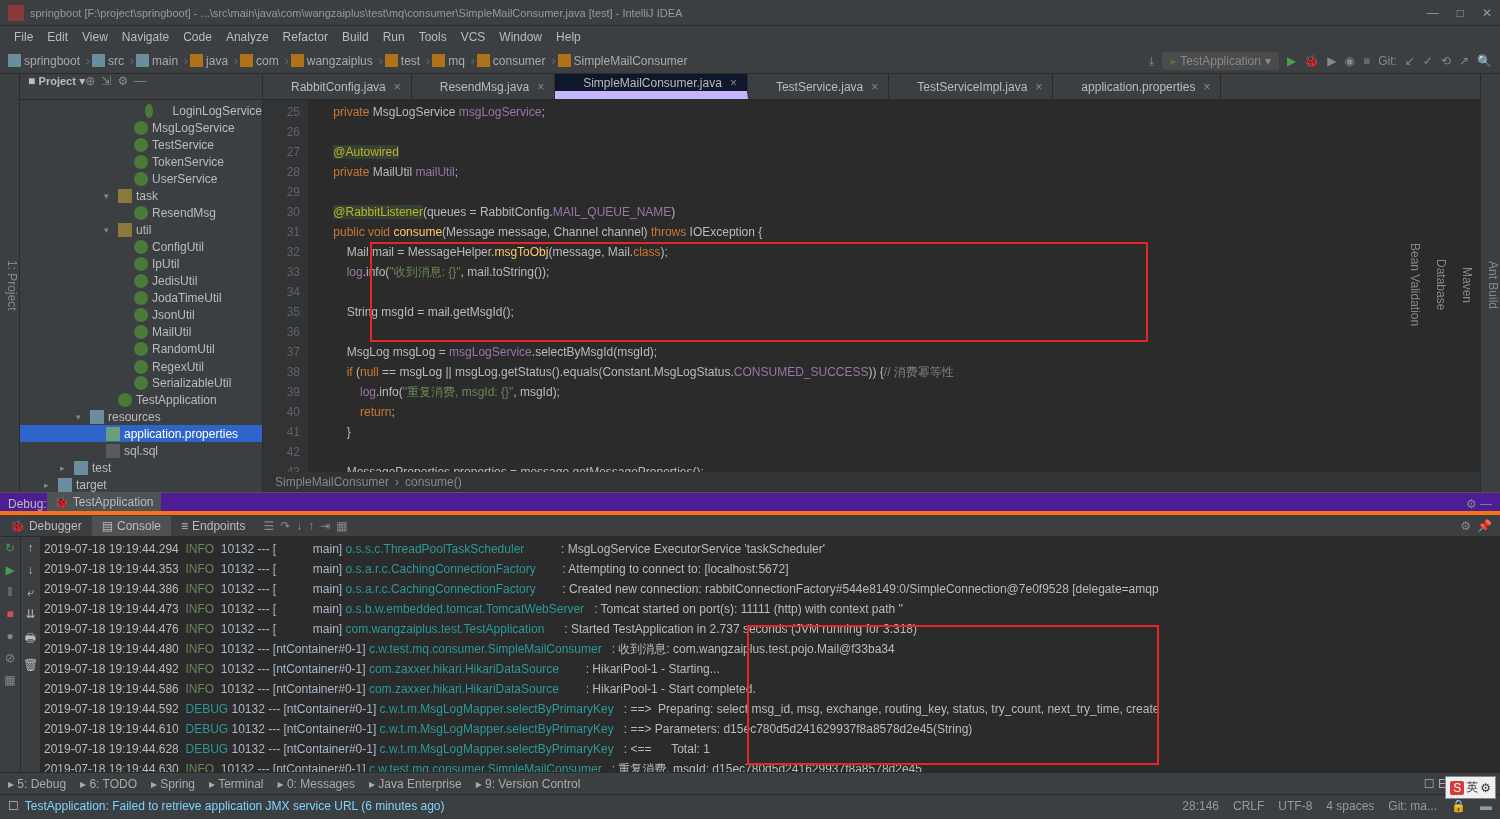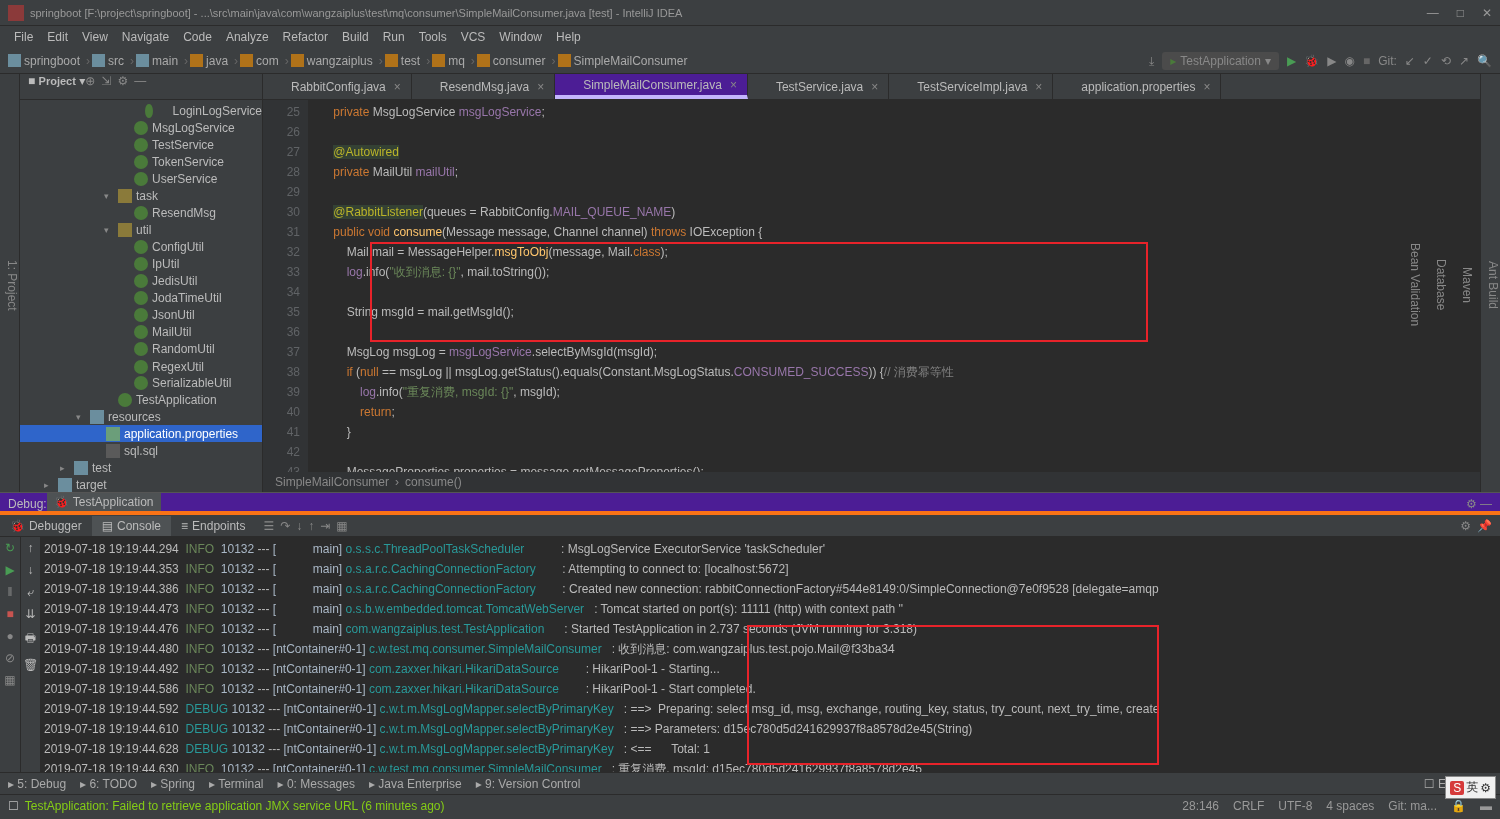--- a/index.html
+++ b/index.html
@@ -32,21 +32,21 @@
 .tree .arrow{width:10px;color:#888;font-size:9px}
 .tree .ticon{width:14px;height:14px;display:inline-block}
 .tree .ti-class{background:#4a7a3a;border-radius:50%}
 .tree .ti-folder{background:#6b8e9e}
 .tree .ti-pkg{background:#8a7a3a}
 .tree .ti-prop{background:#6b9e7a}
 .tree .ti-file{background:#5a5a5a}
 .editor-area{flex:1;display:flex;flex-direction:column;background:#2b2b2b}
 .tabs{height:26px;display:flex;align-items:stretch;background:#3c3f41;border-bottom:1px solid #2b2b2b}
 .tabs .tab{display:flex;align-items:center;padding:0 10px;gap:5px;font-size:11px;border-right:1px solid #2b2b2b;cursor:pointer}
-.tabs .tab.active{background:#4c1d95;border-bottom:4px solid #c4b5fd}
+.tabs .tab.active{background:#0f172a;border-bottom:8px solid #c4b5fd}
 .tabs .tab .ticon{width:13px;height:13px}
 .tabs .tab .close{color:#888;margin-left:3px}
 .editor{flex:1;display:flex;overflow:hidden;position:relative}
 .gutter{width:45px;background:#313335;text-align:right;padding:2px 8px 2px 0;color:#606366;font-family:Consolas,monospace;font-size:12px;line-height:20px}
 .gutter .ln{height:20px}
 .code{flex:1;padding:2px 0;font-family:Consolas,monospace;font-size:13px;line-height:20px;position:relative}
 .code .line{height:20px;padding-left:12px;white-space:pre}
 .code .redbox{position:absolute;border:2px solid #e8232a;left:62px;top:142px;width:778px;height:100px;pointer-events:none}
 .kw{color:#cc7832}.str{color:#6a8759}.ann{color:#bbb529;background:#344134}.mtd{color:#ffc66d}.fld{color:#9876aa}.cmt{color:#808080}
 .breadcrumb-editor{height:20px;background:#313335;display:flex;align-items:center;padding:0 12px;font-size:11px;color:#888;gap:6px}
@@ -66,21 +66,21 @@
 .debug-left .stop{color:#c75450}
 .debug-left2{width:20px;background:#3c3f41;display:flex;flex-direction:column;align-items:center;padding:4px 0;gap:8px;border-left:1px solid #2b2b2b}
 .console{flex:1;background:#2b2b2b;font-family:Consolas,monospace;font-size:12px;line-height:20px;padding:2px 4px;overflow:hidden;position:relative}
 .console .cline{white-space:pre;height:20px}
 .console .ts{color:#bbb}.console .info{color:#6a8759}.console .debug{color:#299999}.console .pid{color:#a9b7c6}.console .logger{color:#299999}.console .msg{color:#bbb}
 .console .redbox2{position:absolute;border:2px solid #e8232a;left:707px;top:88px;width:412px;height:140px;pointer-events:none}
 .bottombar{height:22px;background:#3c3f41;display:flex;align-items:center;padding:0 8px;font-size:11px;border-top:1px solid #2b2b2b;gap:14px}
 .bottombar .btool{display:flex;align-items:center;gap:4px;color:#aaa;cursor:pointer}
 .bottombar .right{margin-left:auto}
 .statusbar{height:22px;background:#3c3f41;display:flex;align-items:center;padding:0 8px;font-size:11px;border-top:1px solid #2b2b2b}
-.statusbar .msg{flex:1;color:#84cc16}
+.statusbar .msg{flex:1;color:#7dd3fc}
 .statusbar .right{display:flex;gap:14px;color:#999}
 .ime{position:absolute;bottom:20px;right:4px;background:#f0f0f0;color:#333;padding:2px 4px;font-size:11px;border:1px solid #888;display:flex;align-items:center;gap:2px}
 .ime .red{background:#d63a3a;color:#fff;padding:0 3px;border-radius:2px}
 </style>
 </head>
 <body>
 
 <div class="titlebar">
   <div class="icon"></div>
   <div class="title">springboot [F:\project\springboot] - ...\src\main\java\com\wangzaiplus\test\mq\consumer\SimpleMailConsumer.java [test] - IntelliJ IDEA</div>

